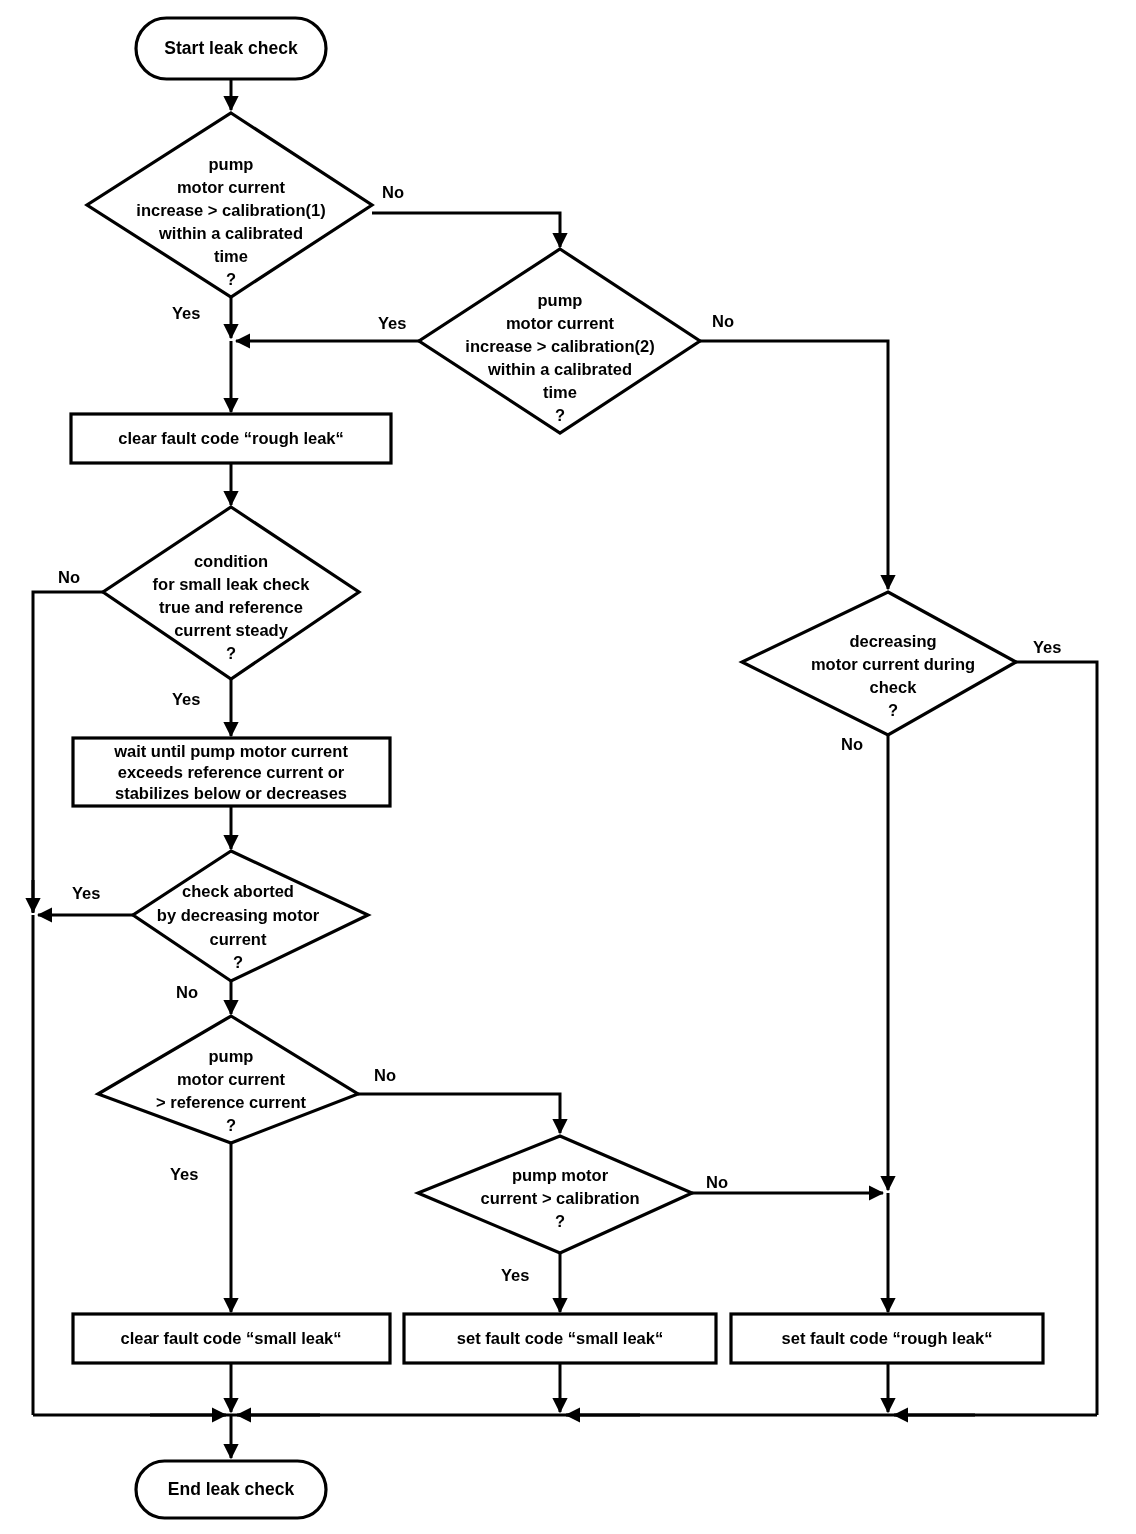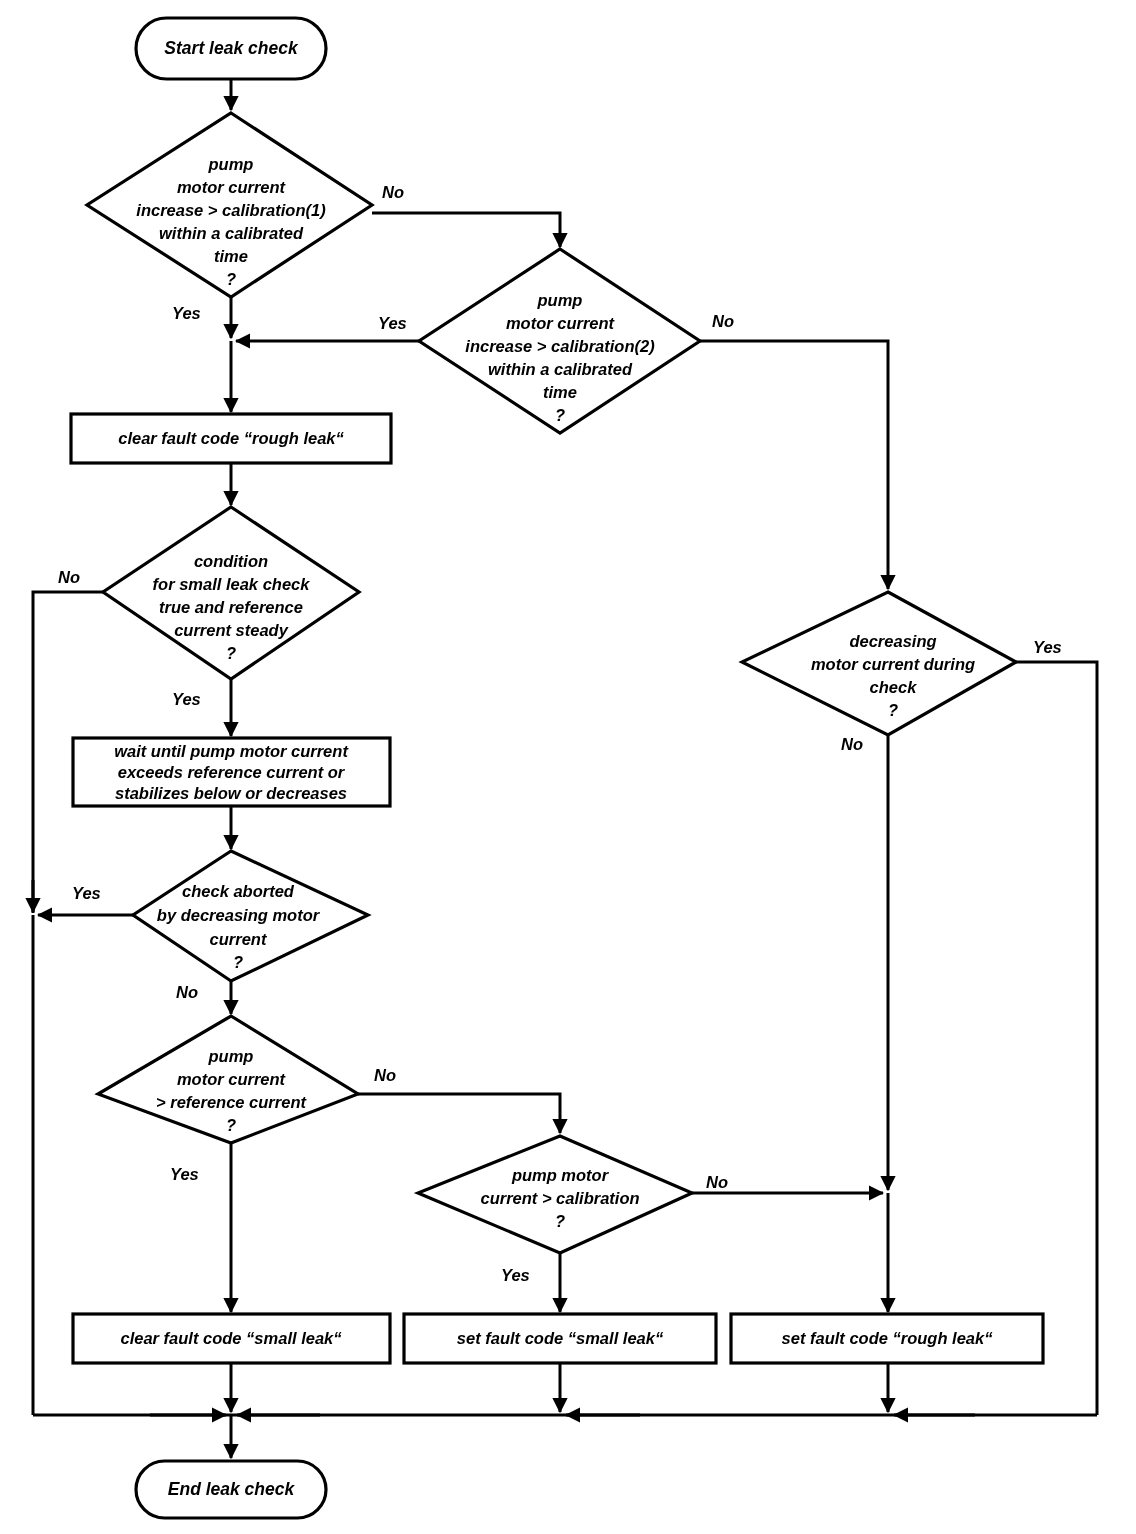--- a/index.html
+++ b/index.html
@@ -1,18 +1,18 @@
 <!DOCTYPE html>
 <html><head>
 <meta charset="utf-8">
 <style>
   html,body{margin:0;padding:0;background:#ffffff;}
   body{width:1136px;height:1534px;overflow:hidden;
        font-family:"Liberation Sans", sans-serif;}
-  #chart-root{position:relative;width:1136px;height:1226px;background:#fff;font-style:italic;}
+  #chart-root{position:relative;width:1136px;height:1226px;background:#fff;}
   svg#flow{position:absolute;left:0;top:0;width:1136px;height:1534px;
            shape-rendering:geometricPrecision;}
   .shape{fill:#ffffff;stroke:#000000;stroke-width:3.2;}
   .shape-term{fill:#ffffff;stroke:#000000;stroke-width:3.2;}
   .edge{stroke:#000000;stroke-width:3.0;fill:none;}
   .nodetext{font-family:"Liberation Sans", sans-serif;font-size:16.5px;
             font-weight:bold;fill:#000000;text-anchor:middle;
             dominant-baseline:middle;white-space:pre;}
   .nodetext.term{font-size:17.5px;}
   .nodetext.proc{font-size:16.5px;}

